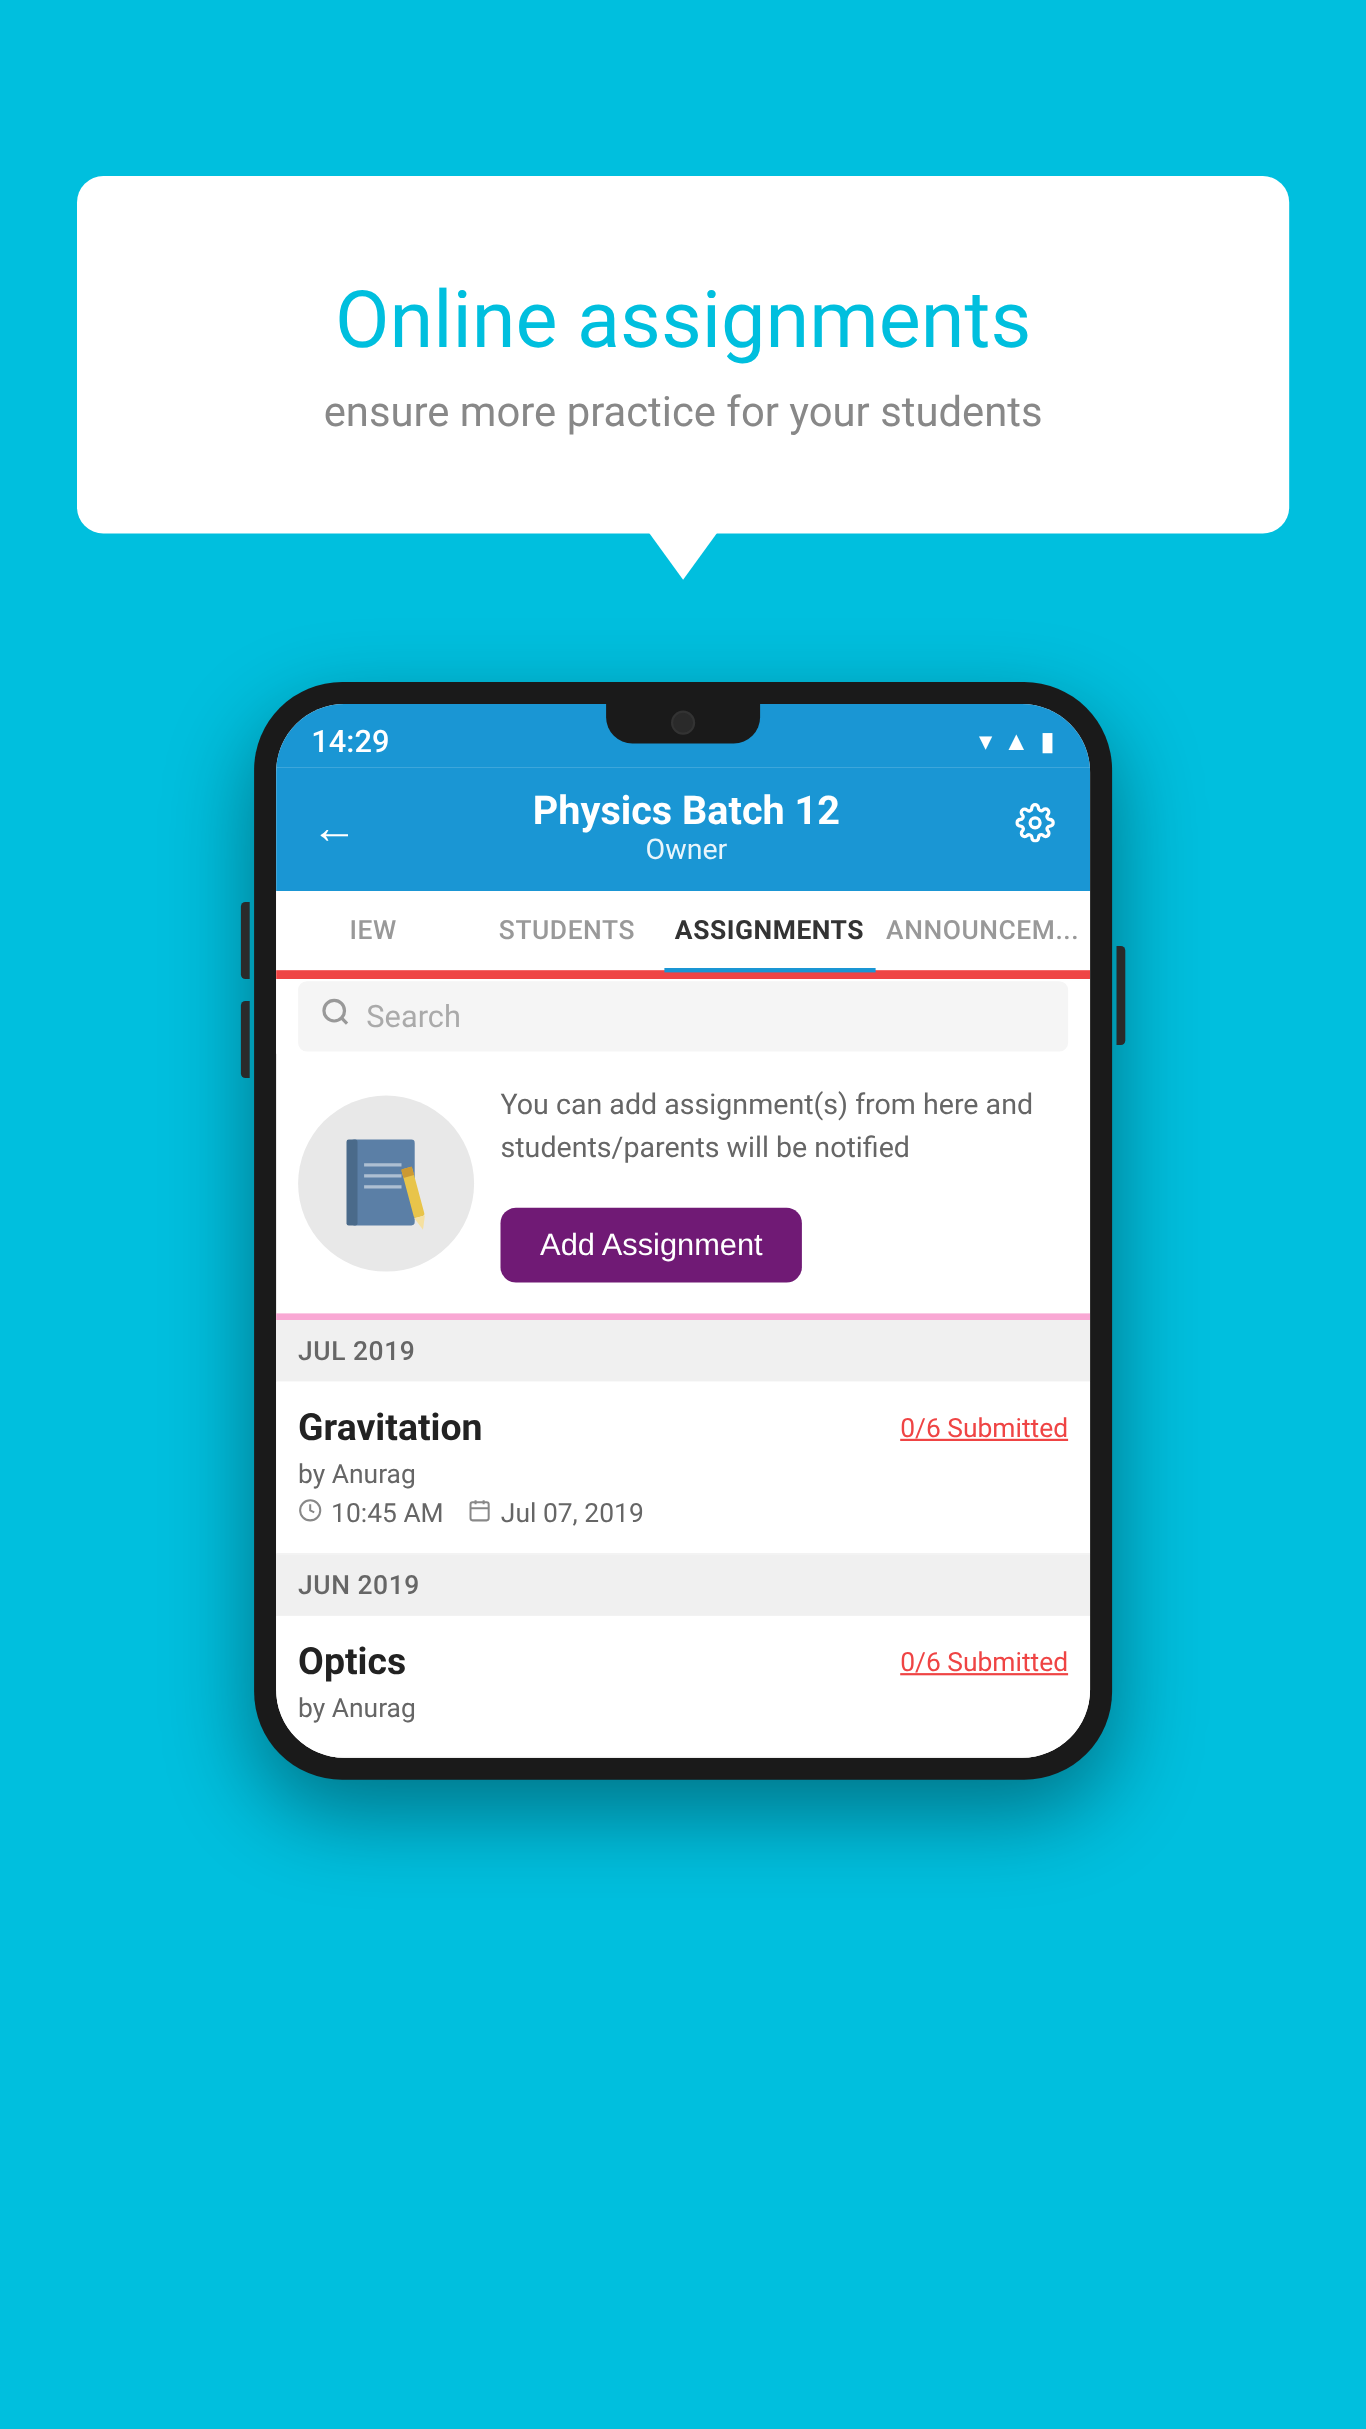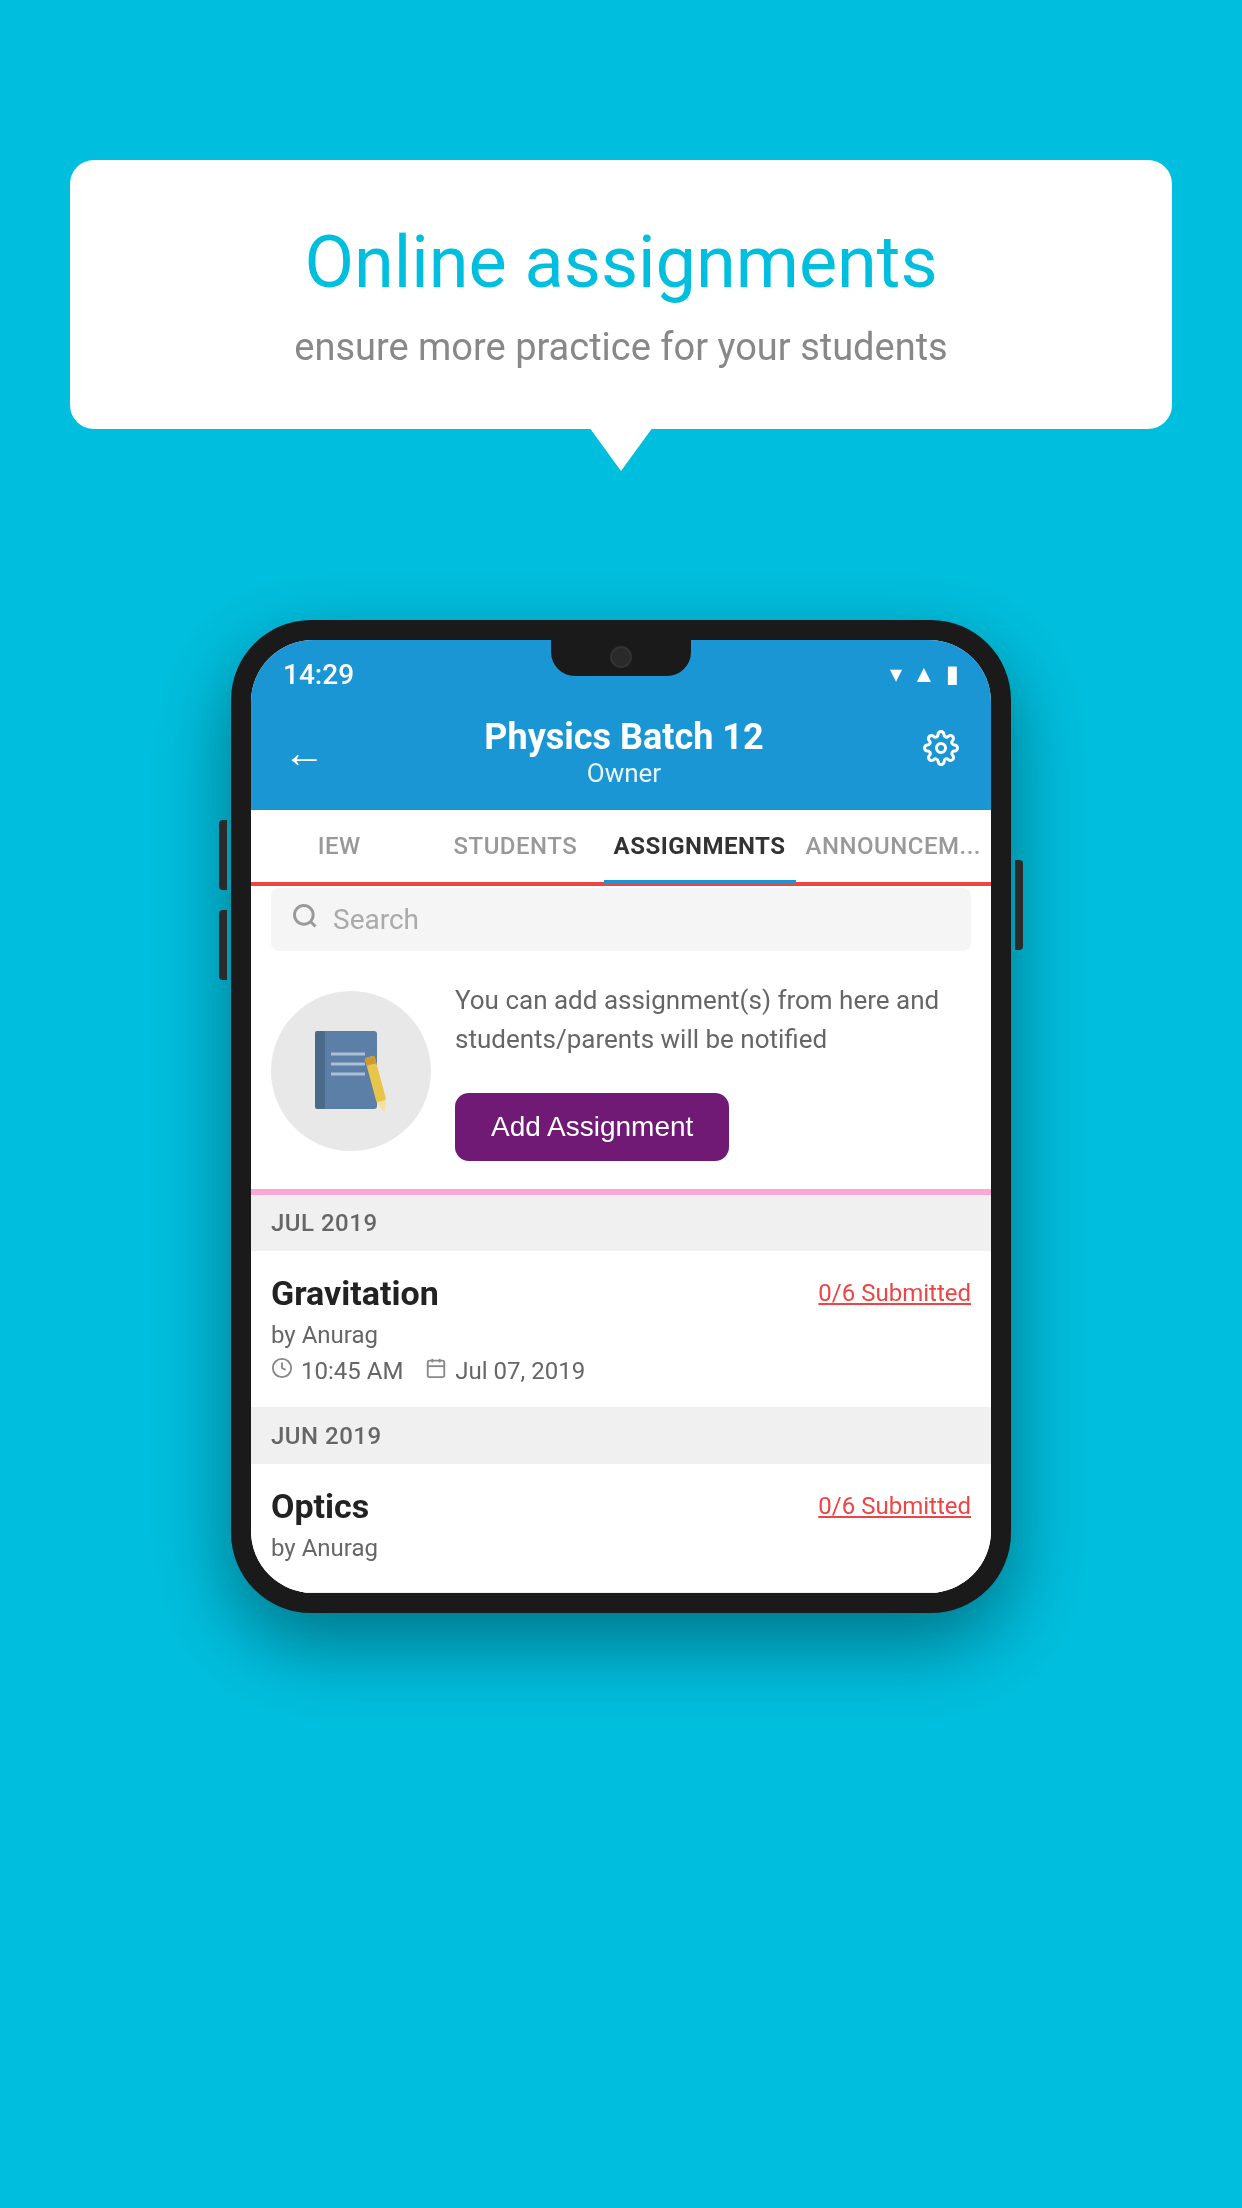--- a/index.html
+++ b/index.html
@@ -20,21 +20,21 @@
       left: 70px;
       right: 70px;
       display: flex;
       flex-direction: column;
       align-items: center;
     }
 
     .speech-bubble {
       background: white;
       border-radius: 24px;
-      padding: 60px 80px;
+      padding: 88px 80px;
       width: 100%;
       text-align: center;
       position: relative;
     }
 
     .speech-bubble::after {
       content: '';
       position: absolute;
       bottom: -42px;
       left: 50%;
@@ -168,21 +168,21 @@
 
     .settings-btn {
       color: white;
       font-size: 36px;
       cursor: pointer;
     }
 
     
     .tab-bar {
       display: flex;
-      border-bottom: 4px solid #ef4444;
+      border-bottom: 8px solid #ef4444;
       background: white;
     }
 
     .tab-item {
       flex: 1;
       text-align: center;
       padding: 22px 10px;
       font-size: 24px;
       color: #999;
       font-weight: 500;

